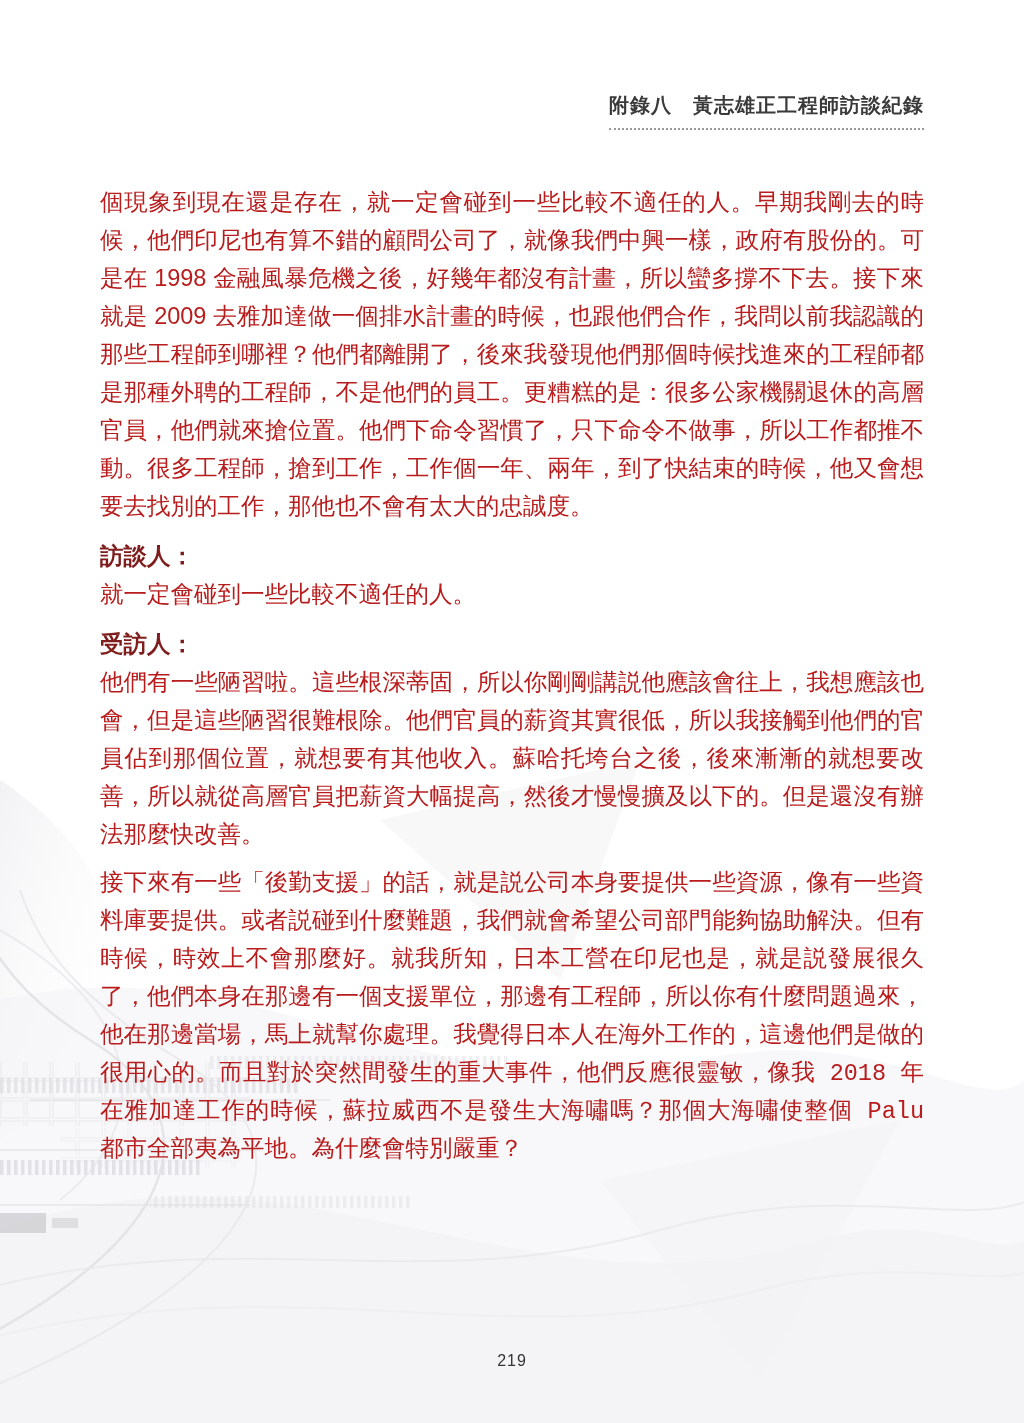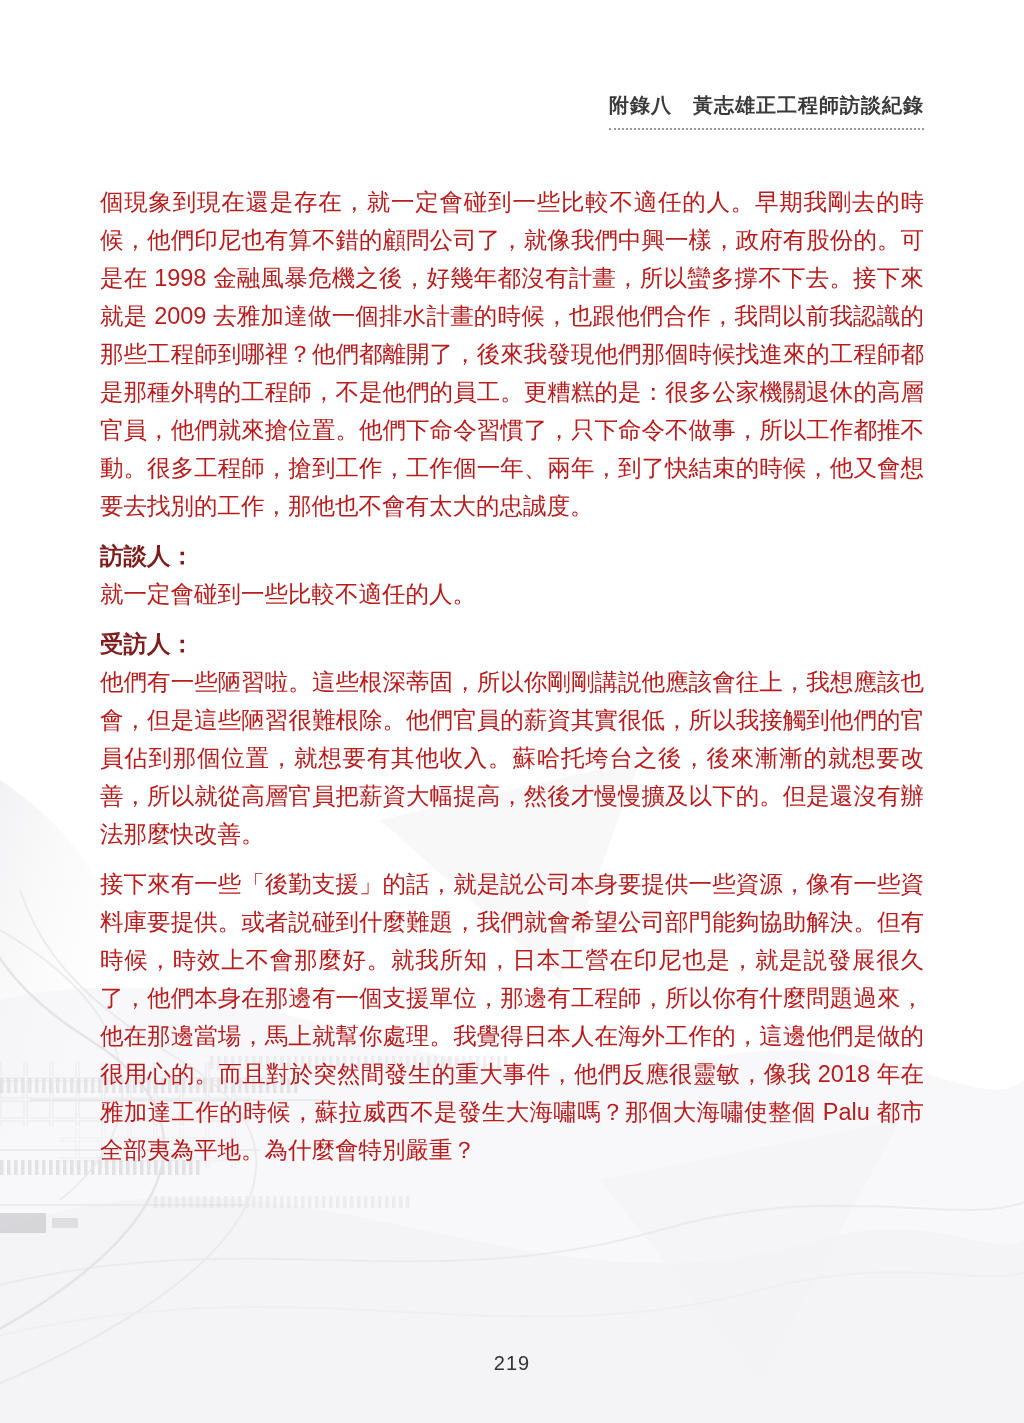--- a/index.html
+++ b/index.html
@@ -59,31 +59,32 @@
   .body-text p.speaker-label {
     font-weight: bold;
     color: #7f1d1d;
     margin: 12px 0 0 0;
   }
   .body-text p.speaker-line {
     margin: 0;
   }
   .body-text p.para-last {
     margin-bottom: 0;
+    font-family: Liberation Mono, monospace;
   }
   .page-footer {
     position: absolute;
     top: 1352px;
     left: 0;
     width: 1024px;
     text-align: center;
     z-index: 2;
   }
   .page-number {
-    font-size: 20px;
+    font-size: 16px;
     color: #333333;
     letter-spacing: 1px;
   }
 </style>
 </head>
 <body>
 
 <svg class="watermark" viewBox="0 0 1024 1423" xmlns="http://www.w3.org/2000/svg" aria-hidden="true">
   <defs>
     <pattern id="ticks" width="7" height="16" patternUnits="userSpaceOnUse">

